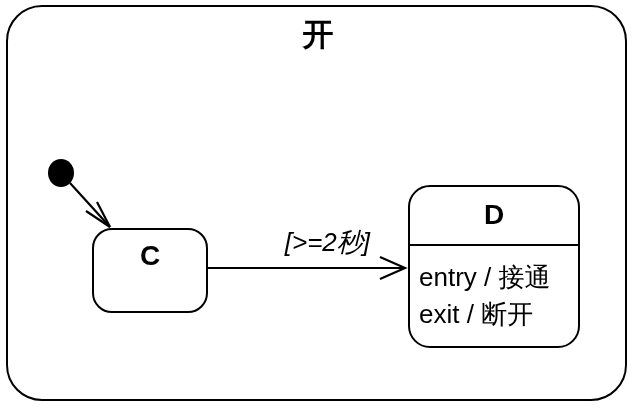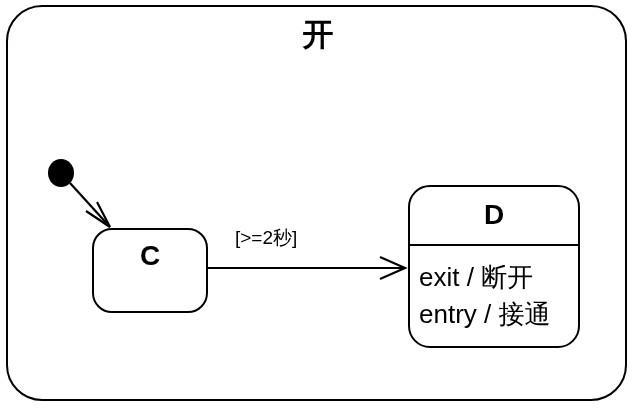--- a/index.html
+++ b/index.html
@@ -99,24 +99,25 @@
     font-size: 26px;
     line-height: 37px;
     color: #000000;
     white-space: nowrap;
   }
   .guard-label {
     position: absolute;
     left: 235px;
     top: 225px;
     width: 135px;
-    text-align: left;
-    font-size: 19px;
+    text-align: right;
+    font-size: 26px;
     color: #000000;
     white-space: nowrap;
+    font-style: italic;
   }
 </style>
 </head>
 <body>
 
 <div class="canvas">
 
   <div class="composite-state"></div>
   <div class="composite-title">开</div>
 
@@ -137,18 +138,18 @@
 
   <div class="state-simple">
     <span class="state-name">C</span>
   </div>
 
   <div class="state-compound">
     <div class="name-compartment">
       <span class="state-name">D</span>
     </div>
     <div class="body-compartment">
+      <div>entry / 接通</div>
       <div>exit / 断开</div>
-      <div>entry / 接通</div>
     </div>
   </div>
 
 </div>
 
 </body></html>

